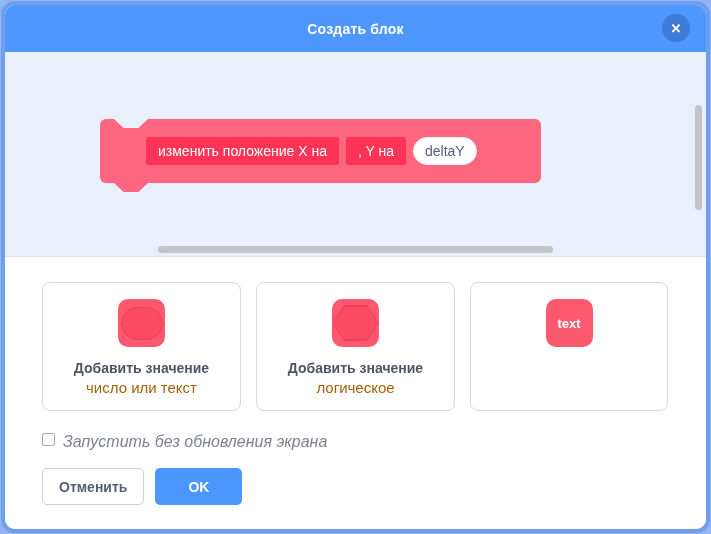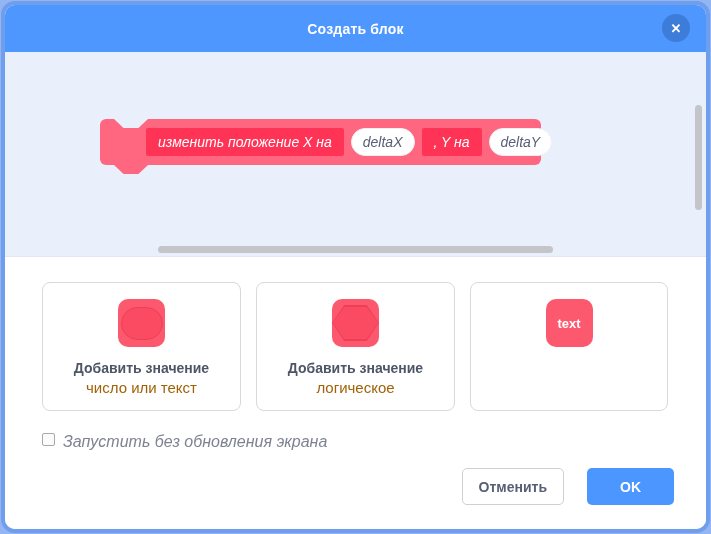--- a/index.html
+++ b/index.html
@@ -35,25 +35,24 @@
   }
   
   .preview {
     height:205px; flex:0 0 auto;
     background:#E9F0FC;
     border-bottom:1px solid #E0E6F2;
     position:relative;
   }
   .block {
     position:absolute; left:95px; top:67px;
-    width:441px; height:46px;
+    width:441px; height:64px;
     background:#FF6680; border-radius:6px;
     display:flex; align-items:center; gap:7px;
     padding-left:46px;
-    font-style:italic;
   }
   .block-notch {
     position:absolute; top:0; left:14px;
     width:34px; height:9px; background:#E9F0FC;
     clip-path:polygon(0 0, 100% 0, 72% 100%, 28% 100%);
   }
   .block-bump {
     position:absolute; bottom:-9px; left:14px;
     width:34px; height:9px; background:#FF6680;
     clip-path:polygon(0 0, 100% 0, 72% 100%, 28% 100%);
@@ -112,21 +111,21 @@
   .card-sub { margin-top:3px; font-size:15px; color:#a16207; }
   
   .check-row { margin-top:22px; display:flex; align-items:flex-start;font-style:italic; }
   .checkbox {
     width:13px; height:13px; border:1px solid #A9A9A9;
     background:#FBFBFB; border-radius:2px; margin-right:8px;
     flex:0 0 auto; cursor:pointer;
   }
   .check-label { font-size:16px; color:#7E8392; cursor:default; }
   
-  .footer { margin-top:17px; display:flex; justify-content:flex-end; gap:23px; }
+  .footer { margin-top:17px; display:flex; gap:11px; }
   .btn {
     height:37px; border-radius:5px; font-size:14px; font-weight:bold;
     font-family:"Liberation Sans", sans-serif; cursor:pointer;
     display:flex; align-items:center; justify-content:center;
   }
   .btn-cancel {
     background:#fff; border:1px solid #D0D0D0; color:#575E75;
     padding:0 16px; min-width:100px;
   }
   .btn-ok {
@@ -144,21 +143,20 @@
     <button class="close-btn">
       <span>✕</span>
     </button>
   </div>
 
   <div class="preview">
     <div class="block">
       <div class="block-notch"></div>
       <div class="block-bump"></div>
       <span class="block-label">изменить положение X на</span>
-      <span class="block-oval">deltaX</span>
       <span class="block-label">, Y на</span>
       <span class="block-oval">deltaY</span>
     </div>
     <div class="vscroll"></div>
     <div class="hscroll"></div>
   </div>
 
   <div class="body">
 
     <div class="cards">

